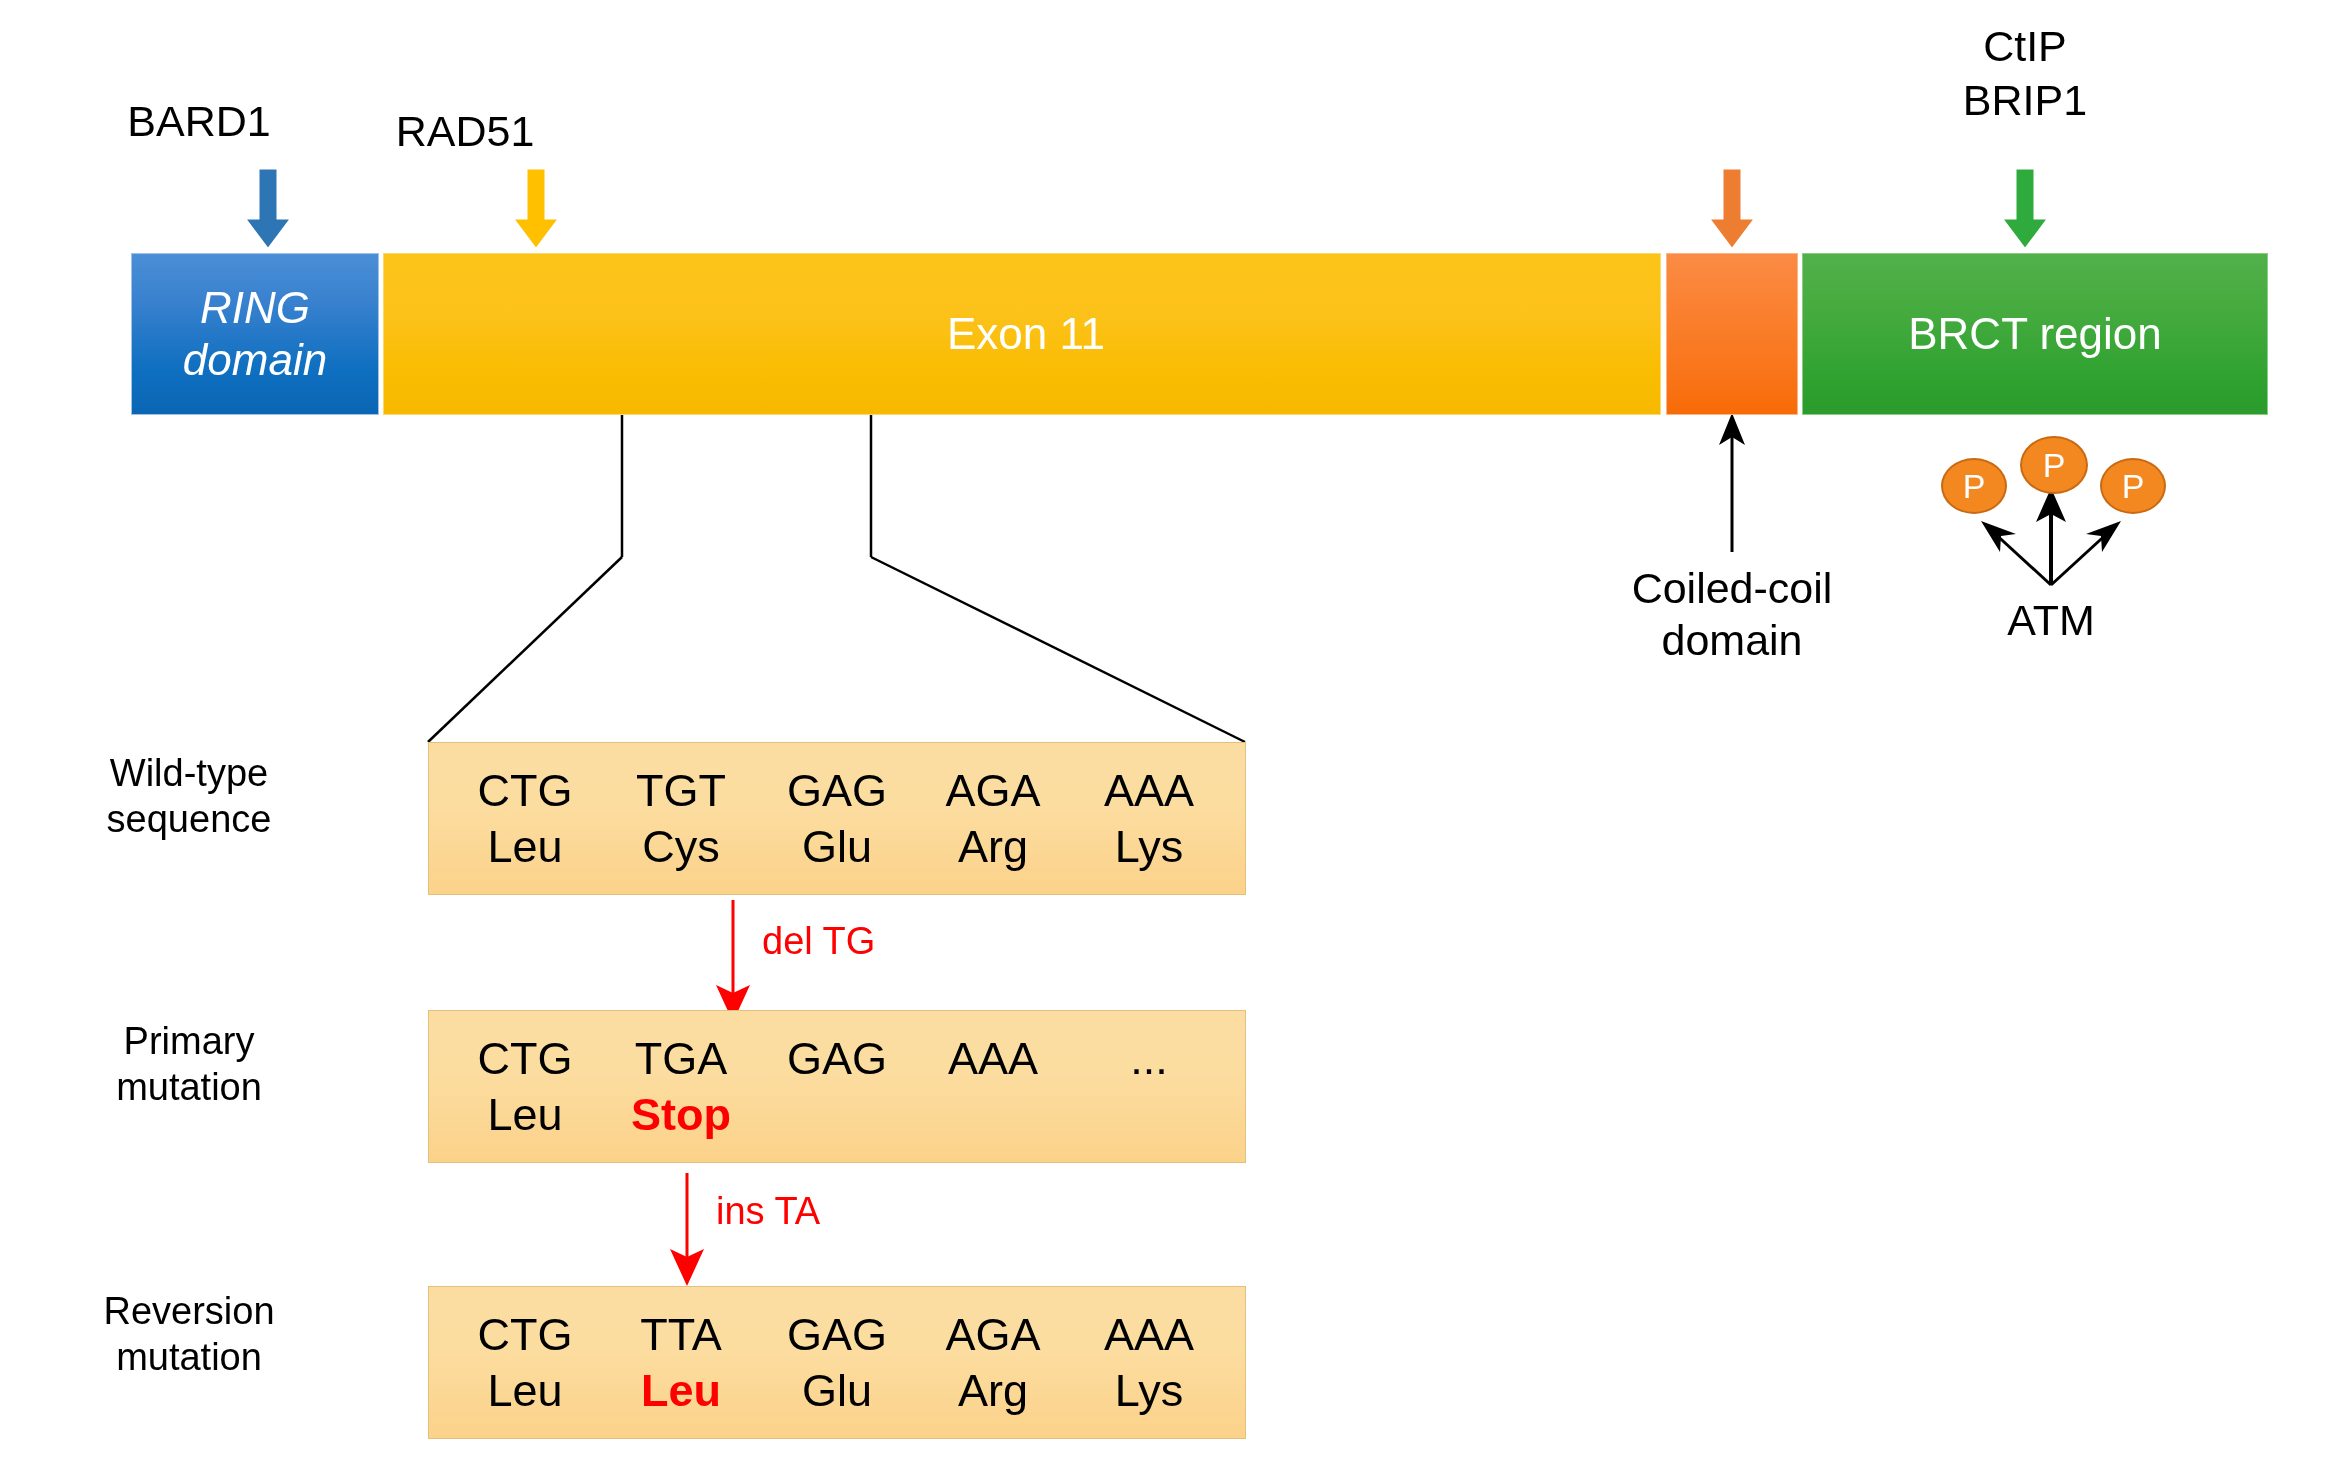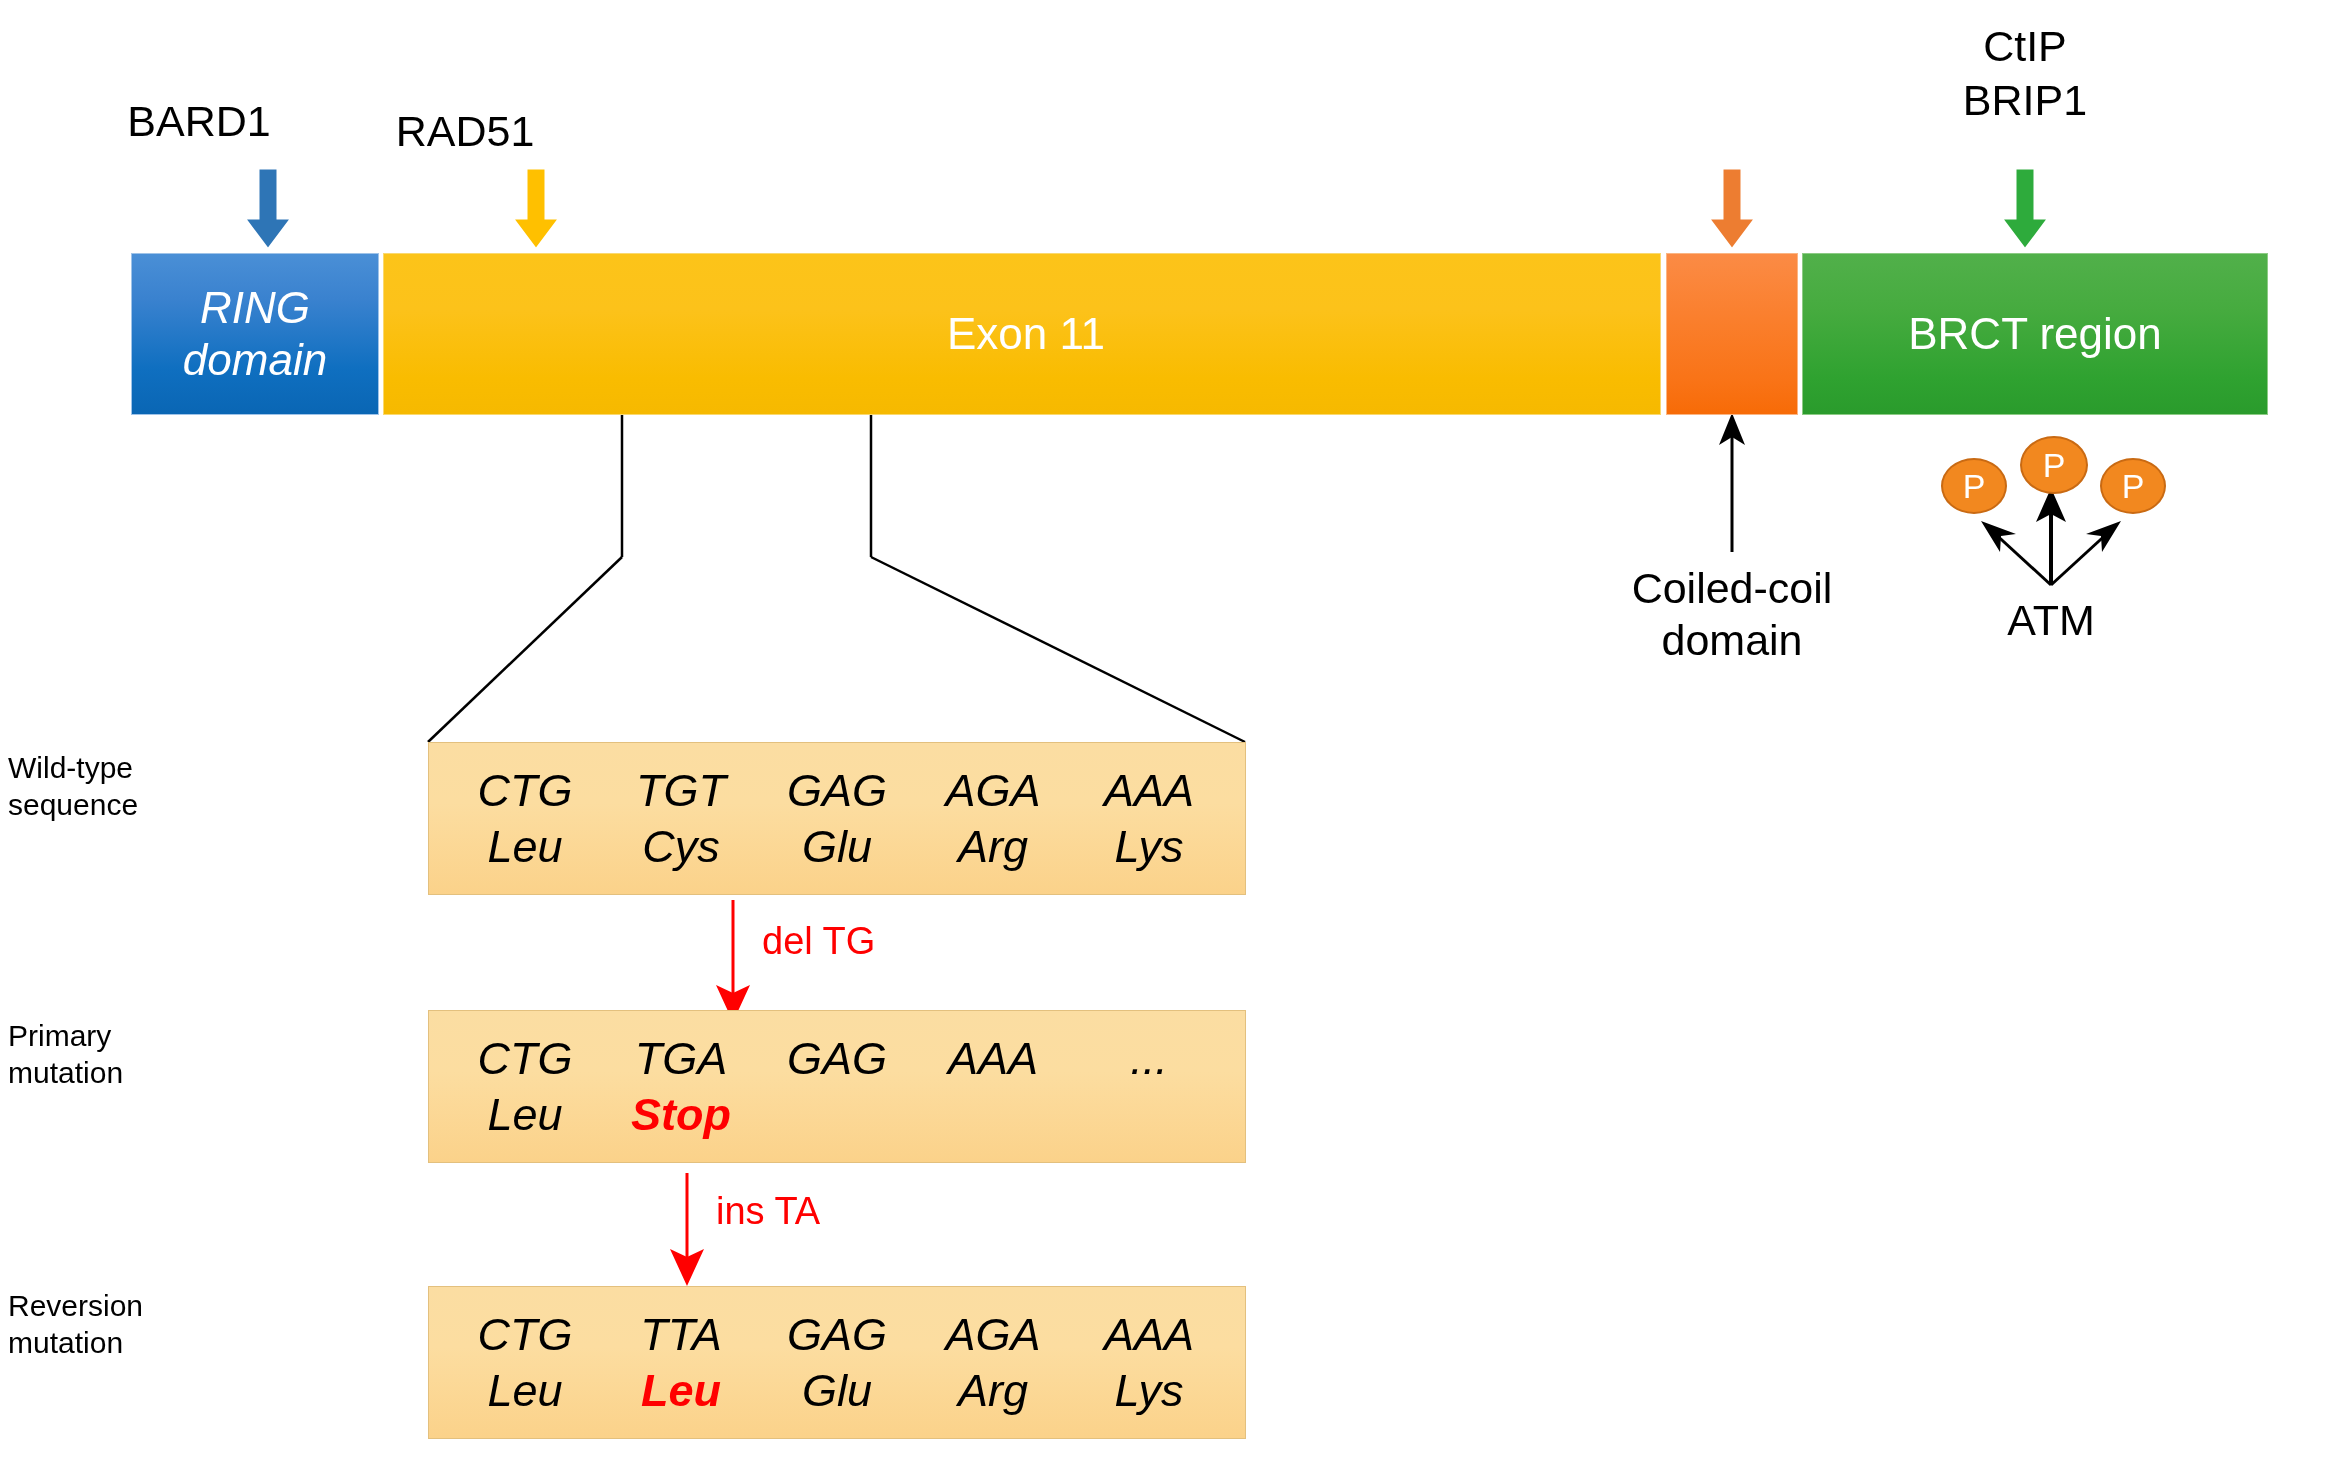--- a/index.html
+++ b/index.html
@@ -121,36 +121,36 @@
     box-sizing: border-box;
     padding: 0 18px;
   }
   .seq-cell {
     flex: 1 1 0;
     text-align: center;
     font-size: 45px;
     line-height: 1.24;
     color: #000000;
     white-space: nowrap;
-    font-style: italic;
   }
   .seq-cell.accent {
     color: #ff0000;
     font-weight: bold;
   }
 
   
   .row-label {
     position: absolute;
-    font-size: 30px;
+    font-size: 38px;
     line-height: 1.22;
+    text-align: center;
     white-space: pre-line;
     color: #000000;
     width: 330px;
-    left: 8px;
+    left: 24px;
   }
 
   
   .mut-label {
     position: absolute;
     font-size: 38px;
     color: #ff0000;
     white-space: nowrap;
   }
 

